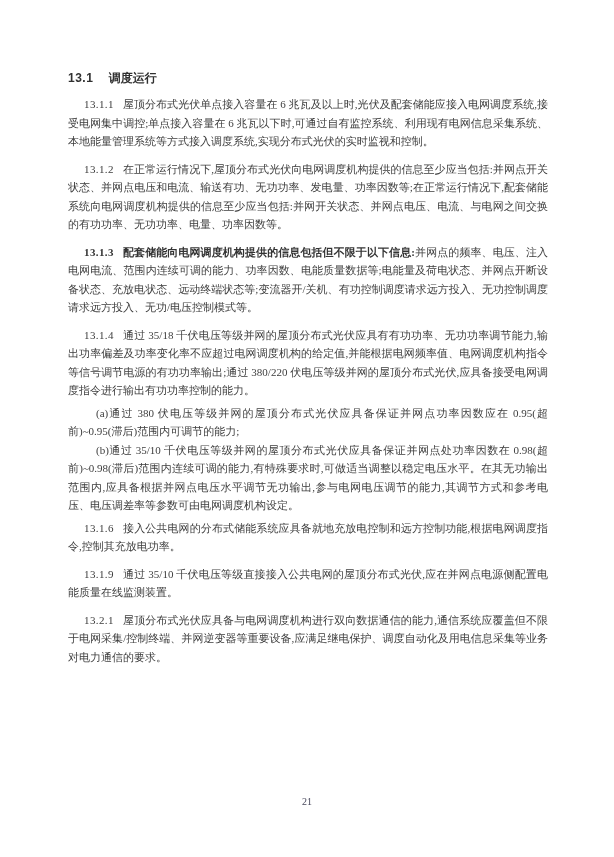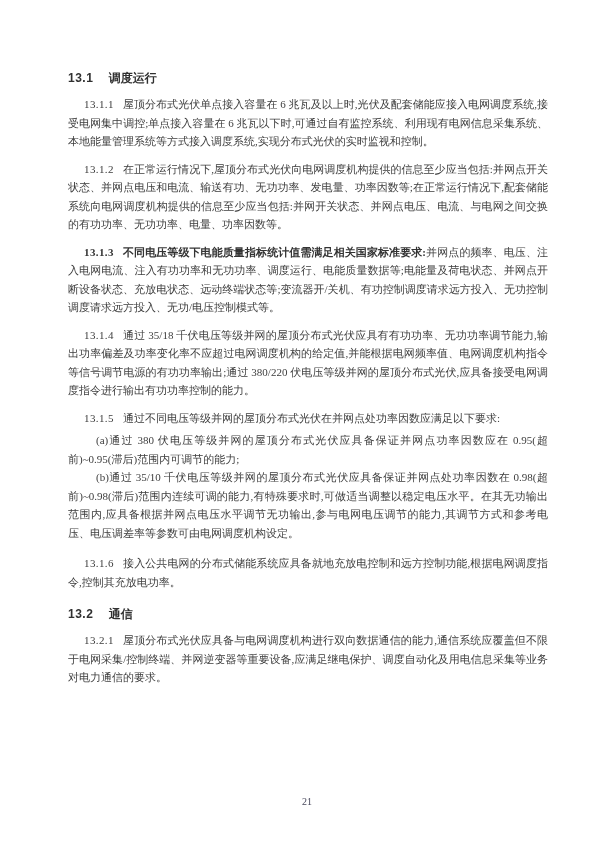--- a/index.html
+++ b/index.html
@@ -52,21 +52,21 @@
     color: #333333;
   }
   .sub-item {
     margin: 0;
     text-indent: 28px;
   }
   .sub-item-first {
     margin-top: 4px;
   }
   .tight {
-    margin-top: 12px;
+    margin-top: 4px;
   }
   .page-number {
     position: absolute;
     top: 793px;
     left: 0;
     right: 0;
     text-align: center;
     font-family: "Liberation Serif", "DejaVu Serif", serif;
     font-size: 10px;
     color: #46465a;
@@ -85,44 +85,40 @@
 
   <p class="clause">
     <span class="num">13.1.1</span><span>屋顶分布式光伏单点接入容量在 6 兆瓦及以上时,光伏及配套储能应接入电网调度系统,接受电网集中调控;单点接入容量在 6 兆瓦以下时,可通过自有监控系统、利用现有电网信息采集系统、本地能量管理系统等方式接入调度系统,实现分布式光伏的实时监视和控制。</span>
   </p>
 
   <p class="clause">
     <span class="num">13.1.2</span><span>在正常运行情况下,屋顶分布式光伏向电网调度机构提供的信息至少应当包括:并网点开关状态、并网点电压和电流、输送有功、无功功率、发电量、功率因数等;在正常运行情况下,配套储能系统向电网调度机构提供的信息至少应当包括:并网开关状态、并网点电压、电流、与电网之间交换的有功功率、无功功率、电量、功率因数等。</span>
   </p>
 
   <p class="clause">
-    <span class="num bold-lead">13.1.3</span><span class="bold-lead">不同电压等级下电能质量指标统计值需满足相关国家标准要求:</span><span>并网点的频率、电压、注入电网电流、注入有功功率和无功功率、调度运行、电能质量数据等;电能量及荷电状态、并网点开断设备状态、充放电状态、远动终端状态等;变流器开/关机、有功控制调度请求远方投入、无功控制调度请求远方投入、无功/电压控制模式等。</span>
+    <span class="num bold-lead">13.1.3</span><span class="bold-lead">配套储能向电网调度机构提供的信息包括但不限于以下信息:</span><span>并网点的频率、电压、注入电网电流、范围内连续可调的能力、功率因数、电能质量数据等;电能量及荷电状态、并网点开断设备状态、充放电状态、远动终端状态等;变流器开/关机、有功控制调度请求远方投入、无功控制调度请求远方投入、无功/电压控制模式等。</span>
   </p>
 
   <p class="clause">
     <span class="num">13.1.4</span><span>通过 35/18 千伏电压等级并网的屋顶分布式光伏应具有有功功率、无功功率调节能力,输出功率偏差及功率变化率不应超过电网调度机构的给定值,并能根据电网频率值、电网调度机构指令等信号调节电源的有功功率输出;通过 380/220 伏电压等级并网的屋顶分布式光伏,应具备接受电网调度指令进行输出有功功率控制的能力。</span>
   </p>
 
-  <p class="clause">
-    <span class="num">13.1.5</span><span>通过不同电压等级并网的屋顶分布式光伏在并网点处功率因数应满足以下要求:</span>
-  </p>
   <p class="sub-item sub-item-first">(a)通过 380 伏电压等级并网的屋顶分布式光伏应具备保证并网点功率因数应在 0.95(超前)~0.95(滞后)范围内可调节的能力;</p>
   <p class="sub-item">(b)通过 35/10 千伏电压等级并网的屋顶分布式光伏应具备保证并网点处功率因数在 0.98(超前)~0.98(滞后)范围内连续可调的能力,有特殊要求时,可做适当调整以稳定电压水平。在其无功输出范围内,应具备根据并网点电压水平调节无功输出,参与电网电压调节的能力,其调节方式和参考电压、电压调差率等参数可由电网调度机构设定。</p>
 
   <p class="clause tight">
     <span class="num">13.1.6</span><span>接入公共电网的分布式储能系统应具备就地充放电控制和远方控制功能,根据电网调度指令,控制其充放电功率。</span>
   </p>
 
 
 
+  <p class="clause">
+    <span class="num">13.1.9</span><span>通过 35/10 千伏电压等级直接接入公共电网的屋顶分布式光伏,应在并网点电源侧配置电能质量在线监测装置。</span>
+  </p>
 
-  <h2 class="section-heading section-heading-2">
-    <span class="h-num">13.2</span>
-    <span class="h-title">通信</span>
-  </h2>
 
   <p class="clause">
     <span class="num">13.2.1</span><span>屋顶分布式光伏应具备与电网调度机构进行双向数据通信的能力,通信系统应覆盖但不限于电网采集/控制终端、并网逆变器等重要设备,应满足继电保护、调度自动化及用电信息采集等业务对电力通信的要求。</span>
   </p>
 
   <div class="page-number">21</div>
 
 </div>
 
 </body></html>

